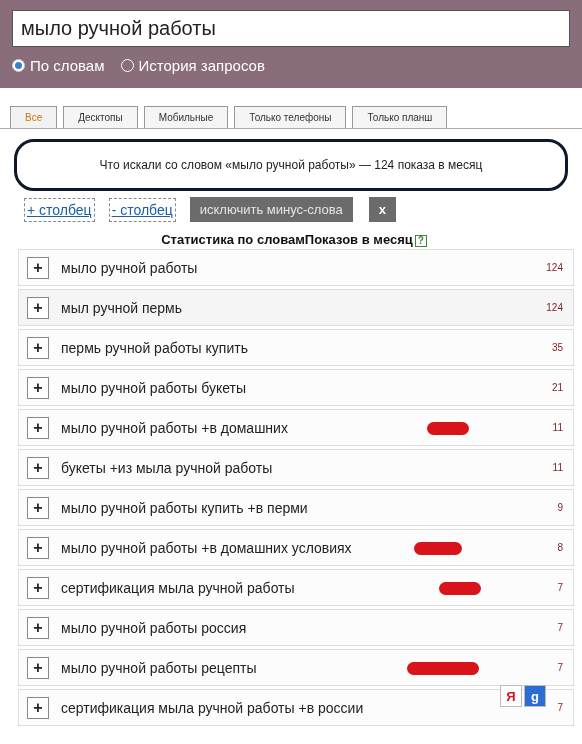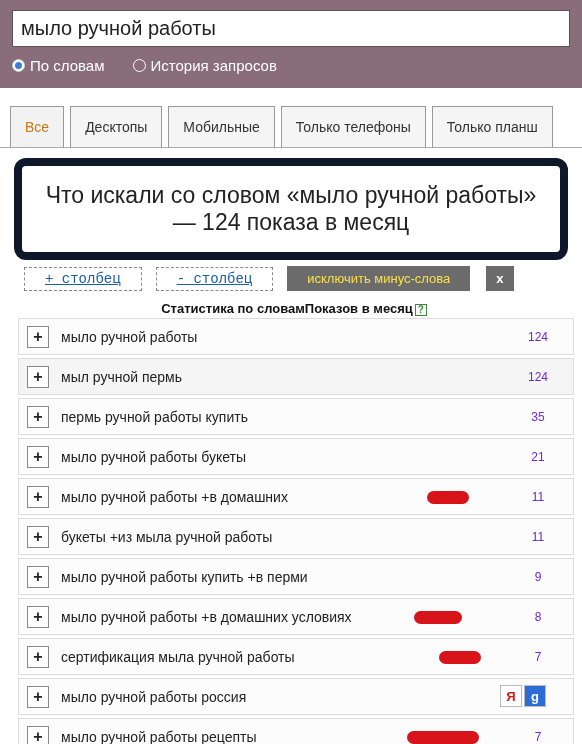--- a/index.html
+++ b/index.html
@@ -1,45 +1,45 @@
 <!DOCTYPE html>
 <html><head>
 <meta charset="utf-8">
 <style>
   * { box-sizing: border-box; margin: 0; padding: 0; }
   body { font-family: Arial, Helvetica, sans-serif; font-size: 14px; background: #fff; width: 582px; }
   
   .header { background: #8a6d7a; padding: 10px 12px 14px 12px; }
   .search-box { background: #fff; border: 1px solid #555; padding: 6px 8px; font-size: 20px; color: #222; width: 100%; margin-bottom: 10px; }
-  .radios { display: flex; gap: 28px; align-items: center; }
+  .radios { display: flex; gap: 16px; align-items: center; }
   .radio-item { display: flex; align-items: center; gap: 5px; color: #fff; font-size: 15px; cursor: pointer; }
   .radio-dot { width: 13px; height: 13px; border-radius: 50%; border: 1px solid #fff; display: inline-block; position: relative; }
   .radio-dot.checked::after { content:""; position:absolute; left:2px; top:2px; width:7px; height:7px; border-radius:50%; background:#3a7fd6; }
   .radio-dot.checked { border-color:#ccc; background:#fff; }
   
   .tabs { display:flex; border-bottom:1px solid #aaa; margin-top:18px; padding-left:10px; }
-  .tab { border:1px solid #999; border-bottom:none; background:#f5f5f5; color:#333; padding:12px 14px; margin-right:6px; font-size:14px; cursor:pointer; }
+  .tab { border:1px solid #999; border-bottom:none; background:#f5f5f5; color:#333; padding:5px 14px; margin-right:6px; font-size:10px; cursor:pointer; }
   .tab.active { background:#f2f2f2; color:#c77812; font-weight:normal; }
   
-  .highlight-box { border:8px solid #0f172a; border-radius:12px; margin:10px 14px 6px 14px; background:#fff; padding:16px 18px; text-align:center; font-size:23px; color:#222; }
+  .highlight-box { border:3px solid #0f172a; border-radius:20px; margin:10px 14px 6px 14px; background:#fff; padding:16px 18px; text-align:center; font-size:12px; color:#222; }
   
   .controls { display:flex; align-items:center; gap:14px; padding:0 24px; margin-top:6px; }
-  .col-link { border:1px dashed #888; padding:3px 20px; color:#1a5fa7; font-size:14px; cursor:pointer; text-decoration:underline;font-family:Liberation Mono, monospace; }
-  .minus-btn { background:#6b6b6b; color:#fde047; padding:5px 20px; font-size:13px; border:none; cursor:pointer;text-align:right; }
+  .col-link { border:1px dashed #888; padding:3px 2px; color:#1a5fa7; font-size:14px; cursor:pointer; text-decoration:underline; }
+  .minus-btn { background:#6b6b6b; color:#e5e5e5; padding:5px 10px; font-size:13px; border:none; cursor:pointer;text-align:right; }
   .minus-x { background:#6b6b6b; color:#fff; padding:5px 10px; font-size:13px; font-weight:bold; border:none; margin-left:2px; cursor:pointer; }
   
   .list-head { display:flex; justify-content:center; padding:10px 16px 2px 22px; font-size:13px; font-weight:bold; color:#111; }
   .help-q { display:inline-block; border:1px solid #3a8a3a; color:#3a8a3a; font-size:10px; width:12px; height:12px; line-height:10px; text-align:center; margin-left:2px; }
   
   .rows { padding:0 8px 0 18px; }
   .row { display:flex; align-items:center; border:1px solid #ddd; background:#fcfcfc; margin-bottom:3px; height:37px; position:relative; }
   .row.alt { background:#f5f5f5; }
   .plus { width:22px; height:22px; border:1px solid #888; background:#fff; margin:0 12px 0 8px; display:flex; align-items:center; justify-content:center; font-weight:bold; font-size:16px; color:#222; cursor:pointer; flex-shrink:0; }
   .phrase { flex:1; color:#222; font-size:14px; }
-  .count { width:60px; text-align:center; padding-right:10px; font-size:12px; color:#6d28d9; }
+  .count { width:60px; text-align:right; padding-right:10px; font-size:10px; color:#7f1d1d; }
   .redact { position:absolute; height:13px; background:#d8141a; border-radius:8px; }
   
   .float-icons { position:fixed; left:500px; top:685px; display:flex; gap:2px; }
   .ficon { width:22px; height:22px; border:1px solid #bbb; display:flex; align-items:center; justify-content:center; font-size:13px; font-weight:bold; }
   .ficon.ya { background:#fff; color:#d8141a; }
   .ficon.g { background:#2b6dd4; color:#fff; }
 </style>
 </head>
 <body>
 

